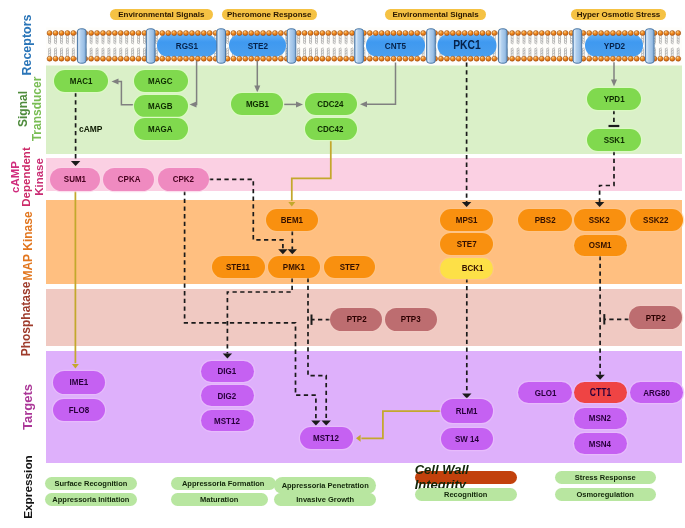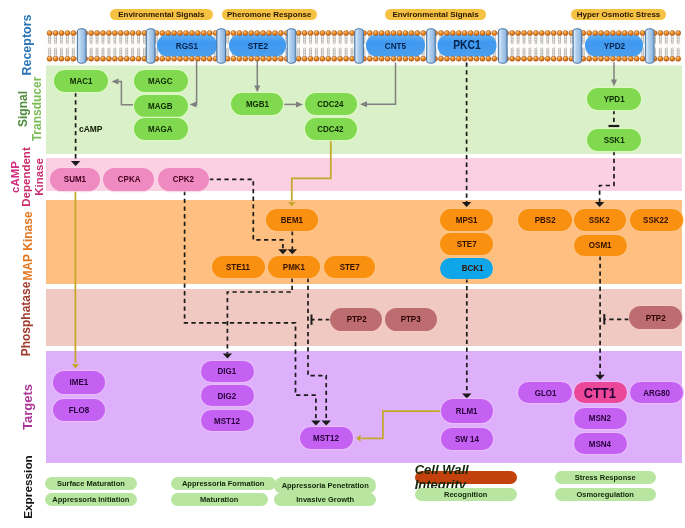--- a/index.html
+++ b/index.html
@@ -460,21 +460,21 @@
     </div>
 <div class="node" style="left:324.1px;top:256.4px;width:51px;height:22px;background:#f9900f;color:#331000;font-size:9.3px;box-shadow:0 0 0 1.3px rgba(253,200,140,0.55);">
       <span>STE7</span>
     </div>
 <div class="node" style="left:440.3px;top:208.9px;width:53px;height:22px;background:#f9900f;color:#331000;font-size:9.3px;box-shadow:0 0 0 1.3px rgba(253,200,140,0.55);">
       <span>MPS1</span>
     </div>
 <div class="node" style="left:440.3px;top:233px;width:53px;height:21.5px;background:#f9900f;color:#331000;font-size:9.3px;box-shadow:0 0 0 1.3px rgba(253,200,140,0.55);">
       <span>STE7</span>
     </div>
-<div class="node" style="left:440.3px;top:257.5px;width:53px;height:21px;background:#0ea5e9;color:#331000;font-size:9.3px;box-shadow:0 0 0 1.3px rgba(253,200,140,0.55);padding-left:12px;">
+<div class="node" style="left:440.3px;top:257.5px;width:53px;height:21px;background:#fde047;color:#331000;font-size:9.3px;box-shadow:0 0 0 1.3px rgba(253,200,140,0.55);padding-left:12px;">
       <span>BCK1</span>
     </div>
 <div class="node" style="left:518.4px;top:208.9px;width:54px;height:22px;background:#f9900f;color:#331000;font-size:9.3px;box-shadow:0 0 0 1.3px rgba(253,200,140,0.55);">
       <span>PBS2</span>
     </div>
 <div class="node" style="left:573.5px;top:208.9px;width:52px;height:22px;background:#f9900f;color:#331000;font-size:9.3px;box-shadow:0 0 0 1.3px rgba(253,200,140,0.55);">
       <span>SSK2</span>
     </div>
 <div class="node" style="left:629.6px;top:208.9px;width:53px;height:22px;background:#f9900f;color:#331000;font-size:9.3px;box-shadow:0 0 0 1.3px rgba(253,200,140,0.55);">
       <span>SSK22</span>
@@ -511,34 +511,34 @@
     </div>
 <div class="node" style="left:441.1px;top:399.4px;width:52px;height:23.4px;background:#c561f2;color:#27003a;font-size:9.3px;box-shadow:0 0 0 1.3px rgba(233,190,252,0.8);">
       <span>RLM1</span>
     </div>
 <div class="node" style="left:441.1px;top:428.1px;width:52px;height:21.6px;background:#c561f2;color:#27003a;font-size:9.3px;box-shadow:0 0 0 1.3px rgba(233,190,252,0.8);">
       <span>SW 14</span>
     </div>
 <div class="node" style="left:518.4px;top:381.8px;width:54px;height:21.5px;background:#c561f2;color:#27003a;font-size:9.3px;box-shadow:0 0 0 1.3px rgba(233,190,252,0.8);">
       <span>GLO1</span>
     </div>
-<div class="node" style="left:573.7px;top:381.8px;width:53px;height:21.5px;background:#ec4899;color:#27003a;font-size:15px;box-shadow:0 0 0 1.3px rgba(233,190,252,0.8);">
+<div class="node" style="left:573.7px;top:381.8px;width:53px;height:21.5px;background:#ef4444;color:#27003a;font-size:10px;box-shadow:0 0 0 1.3px rgba(233,190,252,0.8);">
       <span>CTT1</span>
     </div>
 <div class="node" style="left:629.6px;top:381.8px;width:53px;height:21.5px;background:#c561f2;color:#27003a;font-size:9.3px;box-shadow:0 0 0 1.3px rgba(233,190,252,0.8);">
       <span>ARG80</span>
     </div>
 <div class="node" style="left:573.7px;top:407.6px;width:53px;height:21.8px;background:#c561f2;color:#27003a;font-size:9.3px;box-shadow:0 0 0 1.3px rgba(233,190,252,0.8);">
       <span>MSN2</span>
     </div>
 <div class="node" style="left:573.7px;top:433px;width:53px;height:21.2px;background:#c561f2;color:#27003a;font-size:9.3px;box-shadow:0 0 0 1.3px rgba(233,190,252,0.8);">
       <span>MSN4</span>
     </div>
 <div class="exp" style="left:44.9px;top:476.7px;width:92px;height:13.4px;background:#b8e6a0;color:#12260a;font-size:7.5px;">
-      <span>Surface Maturation</span>
+      <span>Surface Recognition</span>
     </div>
 <div class="exp" style="left:44.9px;top:492.7px;width:92px;height:13.4px;background:#b8e6a0;color:#12260a;font-size:7.5px;">
       <span>Appressoria Initiation</span>
     </div>
 <div class="exp" style="left:170.7px;top:476.7px;width:105px;height:13.4px;background:#b8e6a0;color:#12260a;font-size:7.5px;">
       <span>Appressoria Formation</span>
     </div>
 <div class="exp" style="left:170.7px;top:492.7px;width:97px;height:13.4px;background:#b8e6a0;color:#12260a;font-size:7.5px;">
       <span>Maturation</span>
     </div>

